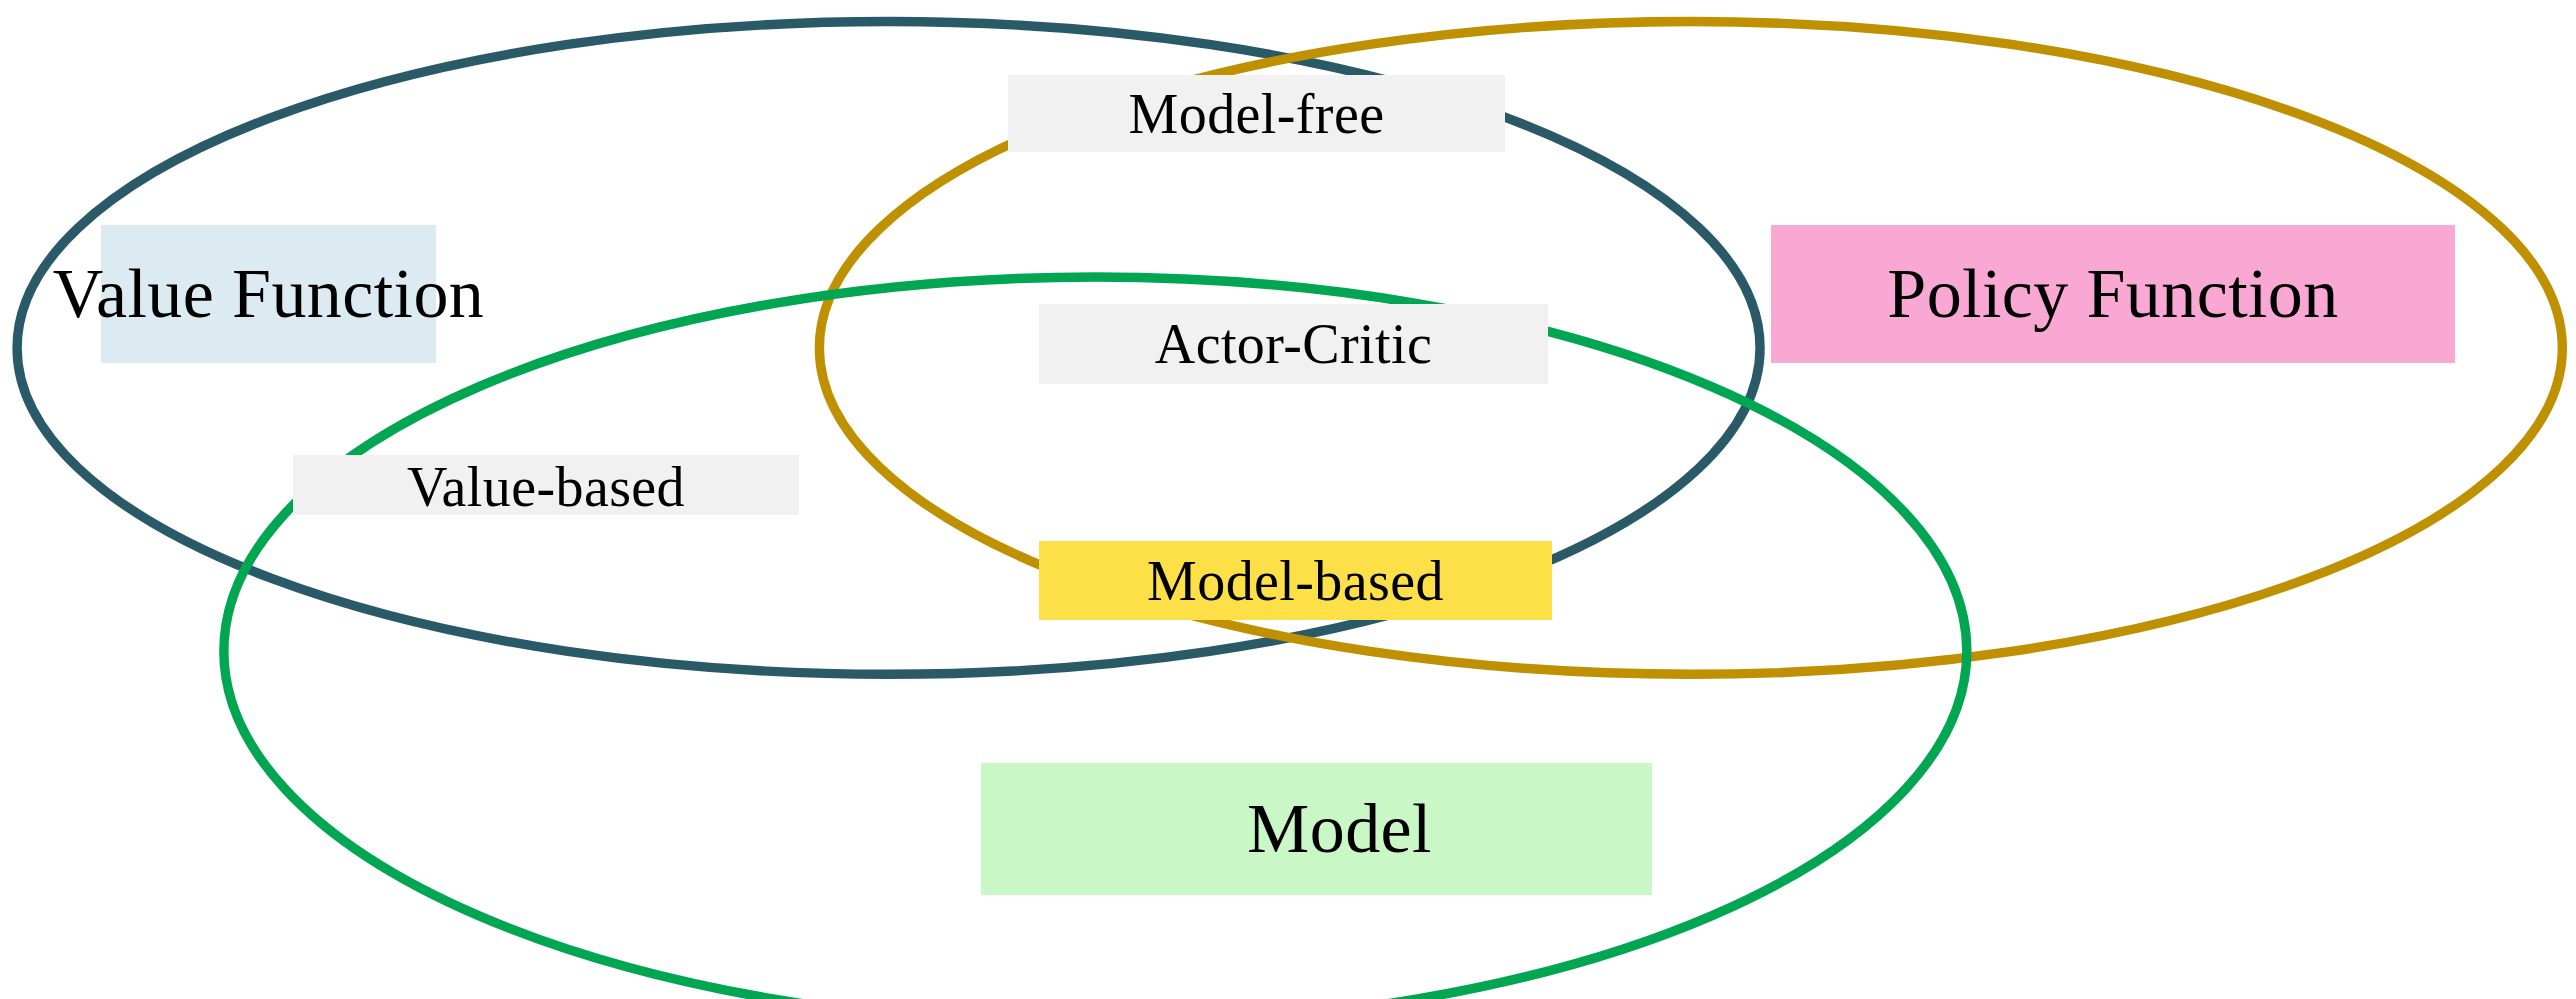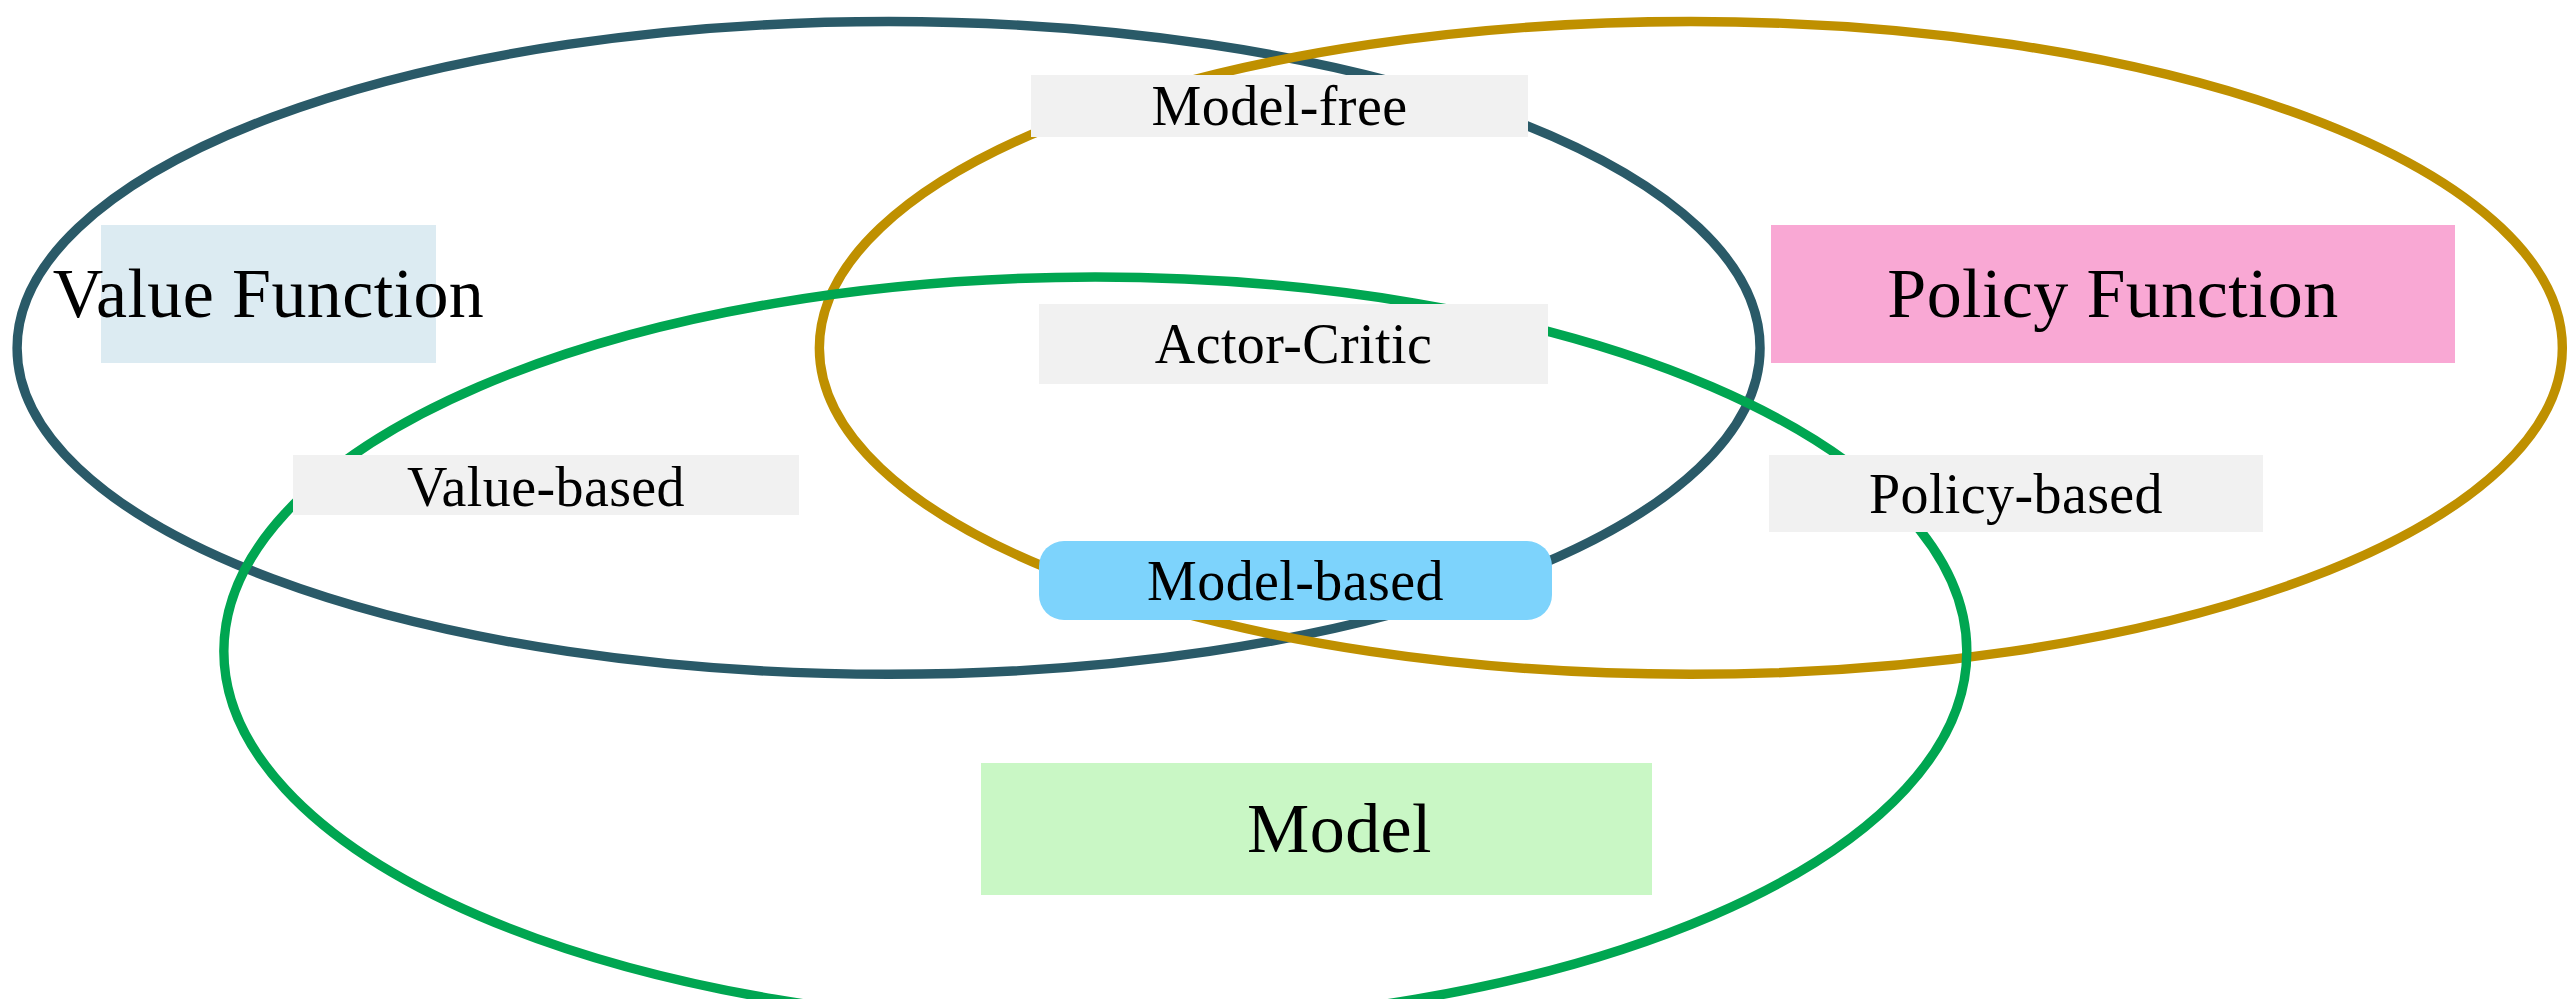--- a/index.html
+++ b/index.html
@@ -52,32 +52,31 @@
   .lbl-policy-function {
     left: 1771px; top: 225px;  width: 684px;  height: 138px;
     background: #f9a8d4;
   }
   .lbl-model {
     left: 981px; top: 763px;  width: 625px;  height: 132px;
     background: #C9F7C5;
     padding-left: 46px;
   }
   .lbl-model-free {
-    left: 1031px; top: 75px;   width: 497px;  height: 62px;
+    left: 1008px; top: 75px;   width: 497px;  height: 77px;
     background: #F1F1F1;
   }
   .lbl-actor-critic {
     left: 1039px; top: 284px;  width: 509px;  height: 80px;
     background: #F1F1F1;
     margin-top: 20px;
   }
   .lbl-model-based {
     left: 1039px; top: 541px;  width: 513px;  height: 79px;
-    background: #7dd3fc;
-    border-radius: 25px;
+    background: #fde047;
   }
   .lbl-value-based {
     left: 293px;  top: 455px;  width: 506px;  height: 60px;
     background: #F1F1F1;
     align-items: flex-end;
   }
   .lbl-policy-based {
     left: 1769px; top: 455px;  width: 494px;  height: 77px;
     background: #F1F1F1;
   }
@@ -114,18 +113,15 @@
   </div>
 
   <div class="label inter-label lbl-model-based">
     <span>Model-based</span>
   </div>
 
   <div class="label inter-label lbl-value-based">
     <span>Value-based</span>
   </div>
 
-  <div class="label inter-label lbl-policy-based">
-    <span>Policy-based</span>
-  </div>
 
 </div>
 
 
 </body></html>

